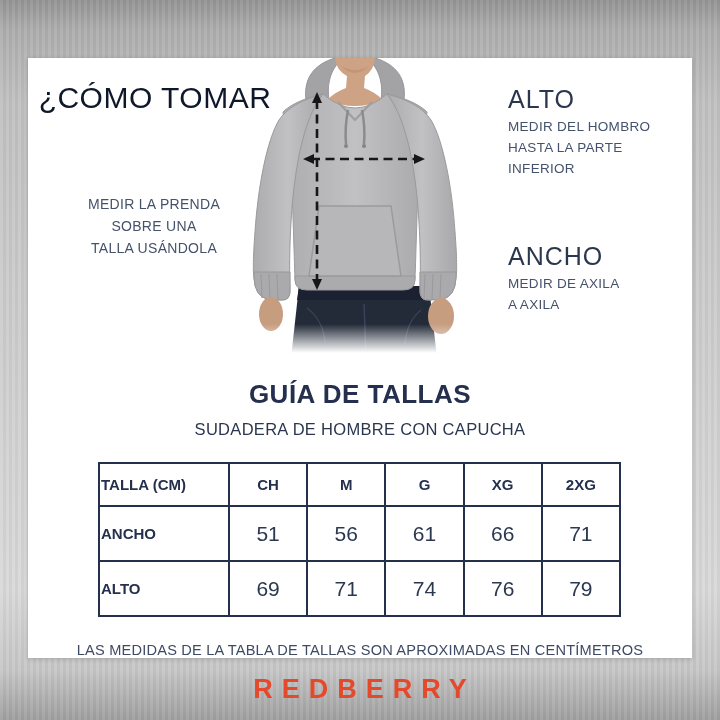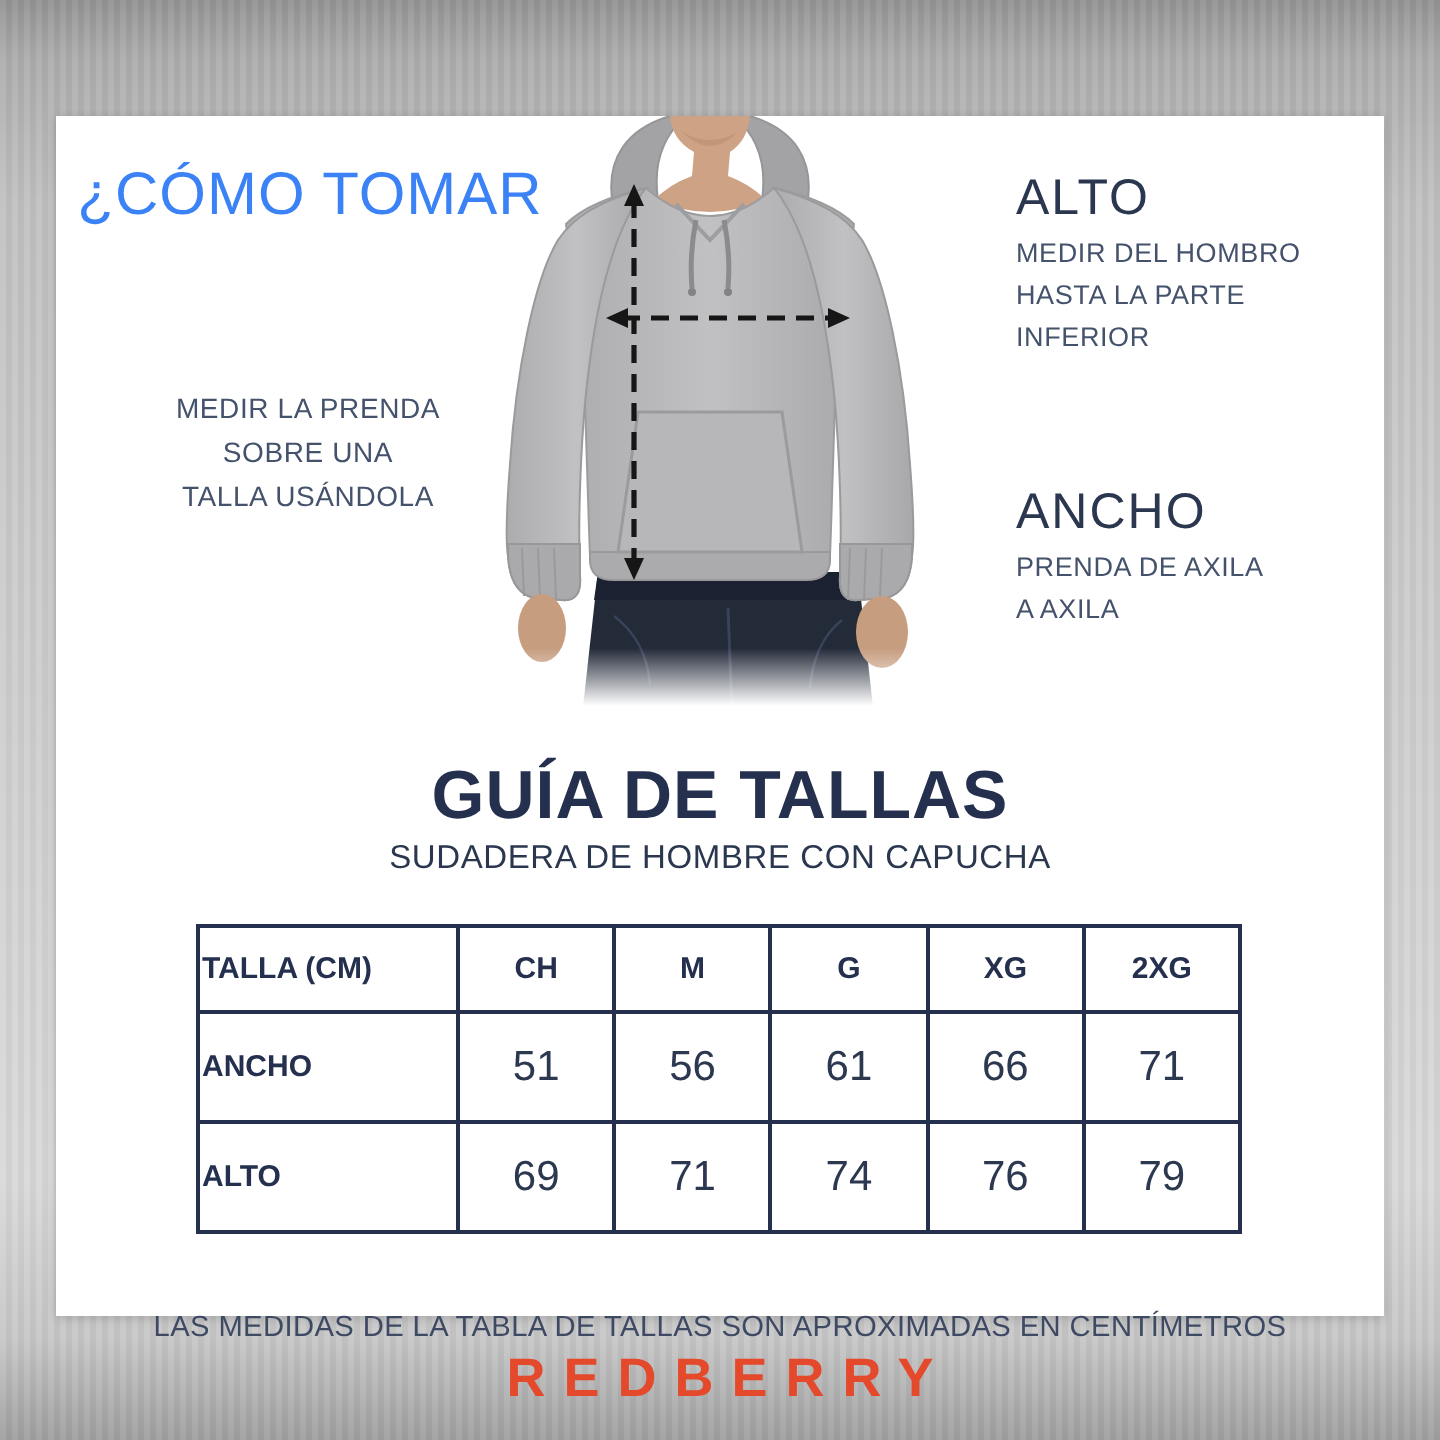--- a/index.html
+++ b/index.html
@@ -8,49 +8,49 @@
   .stage{position:relative;width:720px;height:720px;
     background:
       repeating-linear-gradient(90deg, rgba(255,255,255,0.05) 0 3px, rgba(0,0,0,0.035) 3px 6px),
       linear-gradient(180deg,#949494 0%,#adadad 4%,#c1c1c1 14%,#cbcbcb 38%,#d3d3d3 62%,#d9d9d9 82%,#c7c7c7 93%,#a0a0a0 100%);
   }
   .card{position:absolute;left:28px;top:58px;width:664px;height:600px;
         background:#ffffff;box-shadow:0 1px 5px rgba(0,0,0,0.18);}
   
   .title{position:absolute;left:6px;top:18px;width:242px;text-align:center;
          font-size:30px;line-height:44px;font-weight:300;letter-spacing:0.5px;
-         color:#3b82f6;}
+         color:#0f172a;}
   .left-note{position:absolute;left:10px;top:135px;width:232px;text-align:center;
          font-size:14px;line-height:22px;letter-spacing:0.3px;color:#45526c;}
   
   .measure-head{position:absolute;left:480px;width:180px;font-size:25px;
          font-weight:300;letter-spacing:1px;color:#2b364f;}
   #alto-label{top:27px;}
   #ancho-label{top:184px;}
   .measure-desc{position:absolute;left:480px;width:170px;font-size:13.5px;
          line-height:21px;letter-spacing:0.3px;color:#45526c;}
   #alto-desc{top:58px;}
   #ancho-desc{top:215px;}
   
   .hoodie-wrap{position:absolute;left:217px;top:0;width:220px;height:300px;}
   
   .guide-title{position:absolute;left:0;top:321px;width:100%;text-align:center;
-         font-size:34px;font-weight:bold;letter-spacing:0.5px;color:#25304f;}
+         font-size:26px;font-weight:bold;letter-spacing:0.5px;color:#25304f;}
   .guide-subtitle{position:absolute;left:0;top:362px;width:100%;text-align:center;
          font-size:16.5px;letter-spacing:0.3px;color:#2b374f;}
   table.size-table{position:absolute;left:70px;top:404px;width:523px;
          border-collapse:collapse;table-layout:fixed;}
   .size-table col.c0{width:130px;}
   .size-table th,.size-table td{border:2px solid #25304f;color:#25304f;}
   .size-table tr.hdr{height:43px;}
   .size-table tr.data{height:55px;}
   .size-table th{font-size:15px;font-weight:bold;text-align:center;}
   .size-table th.rowhead{text-align:left;padding-left:1px;}
   .size-table td{font-size:21px;font-weight:400;text-align:center;color:#2c3850;}
-  .footnote{position:absolute;left:0;top:598px;width:100%;text-align:center;
+  .footnote{position:absolute;left:0;top:584px;width:100%;text-align:center;
          font-size:14.6px;letter-spacing:0.2px;color:#3e4a64;}
   
   .brand{position:absolute;left:0;top:674px;width:720px;text-align:center;
          font-size:27px;font-weight:bold;letter-spacing:9px;text-indent:9px;
          color:#e4492b;}
 </style>
 </head>
 <body>
 
 <div class="stage">
@@ -138,21 +138,21 @@
 
     <div id="alto-label" class="measure-head">ALTO</div>
     <div id="alto-desc" class="measure-desc">
       <div>MEDIR DEL HOMBRO</div>
       <div>HASTA LA PARTE</div>
       <div>INFERIOR</div>
     </div>
 
     <div id="ancho-label" class="measure-head">ANCHO</div>
     <div id="ancho-desc" class="measure-desc">
-      <div>PRENDA DE AXILA</div>
+      <div>MEDIR DE AXILA</div>
       <div>A AXILA</div>
     </div>
 
     <div class="guide-title">GUÍA DE TALLAS</div>
     <div class="guide-subtitle">SUDADERA DE HOMBRE CON CAPUCHA</div>
 
     <table class="size-table">
       <colgroup>
           <col class="c0">
           <col>

